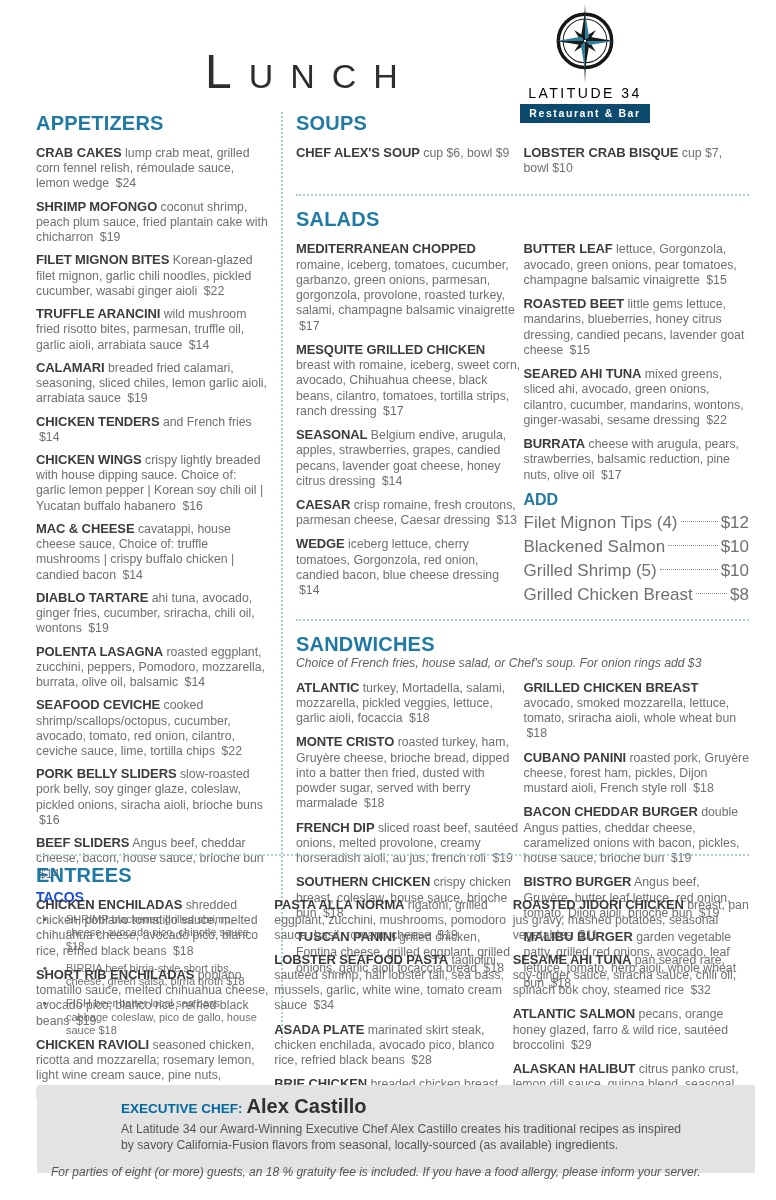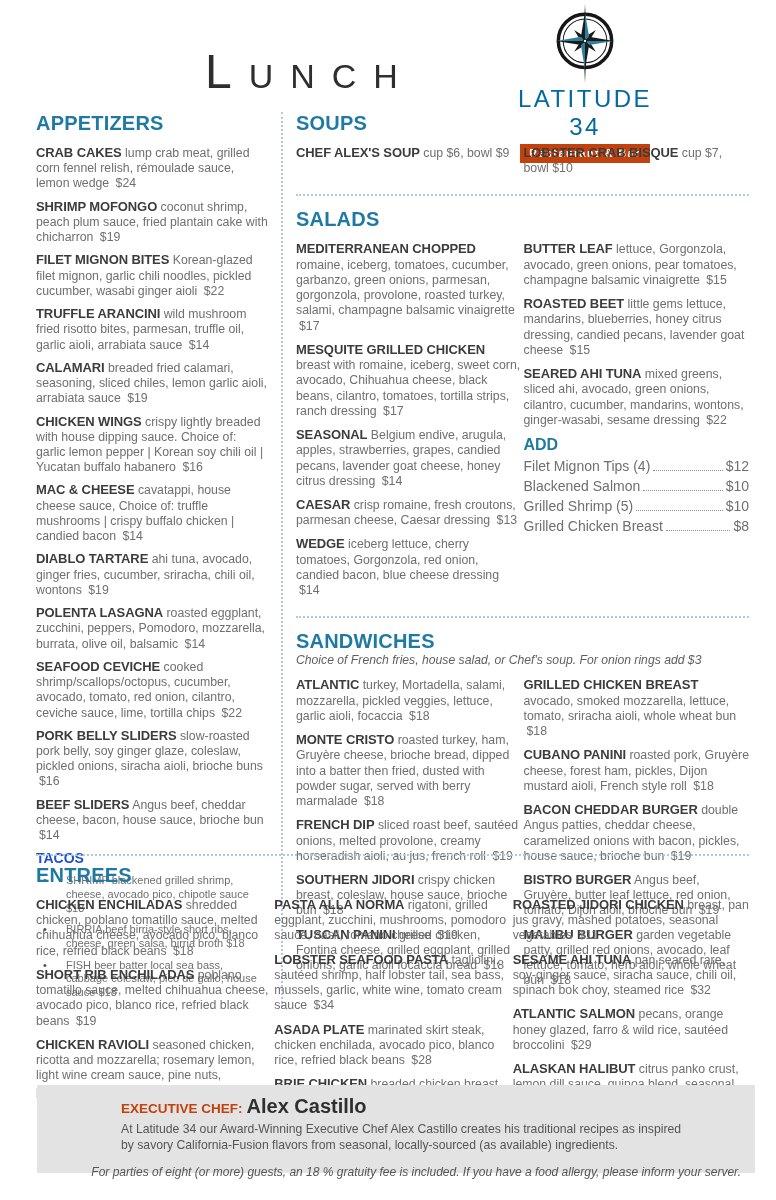--- a/index.html
+++ b/index.html
@@ -9,23 +9,23 @@
   }
   
   .lunch-title{
     position:absolute;left:205px;top:44px;margin:0;
     font-variant:small-caps;font-weight:300;font-size:48px;letter-spacing:17px;
     color:#2e2e2e;
     text-align:right;
   }
   .logo{position:absolute;left:516px;top:4px;width:138px;text-align:center;}
   .logo svg{display:block;margin:0 auto;}
-  .logo-name{font-size:24px;letter-spacing:2.5px;color:#0369a1;font-weight:400;margin-top:1px;}
+  .logo-name{font-size:14px;letter-spacing:2.5px;color:#000000;font-weight:400;margin-top:1px;}
   .logo-banner{
-    display:inline-block;background:#c2410c;color:#ffffff;font-size:10.5px;font-weight:bold;
+    display:inline-block;background:#0c4a6e;color:#ffffff;font-size:10.5px;font-weight:bold;
     letter-spacing:1.6px;padding:3px 9px 4px;margin-top:3px;
   }
   
   .top-row{position:absolute;left:36px;top:112px;width:713px;display:flex;}
   .col-apps{width:247px;padding-right:13px;border-right:2px dotted #aecbdb;box-sizing:border-box;}
   .col-main{flex:1;padding-left:13px;min-width:0;}
   .two-col{display:flex;gap:2px;}
   .two-col > div{flex:1;min-width:0;}
   .dotted-hr{border:none;border-top:2px dotted #aecbdb;margin:10px 0 12px;}
   .full-hr{position:absolute;left:36px;top:854px;width:713px;border:none;border-top:2px dotted #aecbdb;margin:0;}
@@ -37,34 +37,34 @@
   .item .nm{font-weight:bold;color:#3c3c3c;font-size:13px;letter-spacing:-0.1px;}
   .item .pr{margin-left:3px;white-space:nowrap;}
   .sub-note{font-style:italic;font-size:12.2px;color:#5f5f5f;margin:-4px 0 10px;}
   
   .tacos-title{font-weight:bold;color:#1d4ed8;font-size:14px;margin:4px 0 8px;}
   ul.tacos{list-style:none;margin:0;padding:0;}
   ul.tacos li{position:relative;padding-left:30px;margin-bottom:8px;font-size:11px;line-height:1.24;}
   ul.tacos li::before{content:"•";position:absolute;left:7px;top:0;color:#4a4a4a;}
   
   .add-title{font-size:16px;font-weight:bold;color:#1f7aa3;margin:4px 0 4px;}
-  .add-row{display:flex;align-items:flex-end;font-size:14px;margin-bottom:4px;}
+  .add-row{display:flex;align-items:center;font-size:17px;margin-bottom:4px;}
   .add-label{white-space:nowrap;}
   .add-dots{flex:1;border-bottom:1.6px dotted #8f8f8f;margin:0 3px 3px;}
   .add-price{white-space:nowrap;}
   
   .footer{
     position:absolute;left:37px;top:1085px;width:718px;height:88px;background:#e3e3e3;
     box-sizing:border-box;padding:10px 14px 8px;
   }
   .chef-block{margin-left:70px;}
-  .chef-label{color:#c2410c;font-weight:bold;font-size:13.5px;}
+  .chef-label{color:#0369a1;font-weight:bold;font-size:13.5px;}
   .chef-name{color:#2f2f2f;font-weight:bold;font-size:20px;margin-left:4px;}
   .chef-body{font-size:12.2px;color:#555;line-height:1.35;max-width:570px;margin-top:3px;}
-  .footer-note{font-style:italic;font-size:12px;color:#555;text-align:right;margin-top:11px;}
+  .footer-note{font-style:italic;font-size:12px;color:#555;text-align:left;margin-top:11px;}
 </style>
 </head>
 <body>
 
 <h1 class="lunch-title">Lunch</h1>
 
 <div class="logo">
   <svg width="104" height="80" viewBox="0 0 100 78">
     <polygon points="50,0 51.8,36 50,77 48.2,36" fill="#1b1b1b"></polygon>
     <circle cx="50" cy="36" r="26" fill="none" stroke="#161616" stroke-width="3.4"></circle>
@@ -86,20 +86,21 @@
 
 <div class="top-row">
 
   <div class="col-apps">
     <h2 class="sec-title">APPETIZERS</h2>
     <p class="item"><span class="nm">CRAB CAKES</span> <span class="ds">lump crab meat, grilled corn fennel relish, rémoulade sauce, lemon wedge</span> <span class="pr">$24</span></p>
     <p class="item"><span class="nm">SHRIMP MOFONGO</span> <span class="ds">coconut shrimp, peach plum sauce, fried plantain cake with chicharron</span> <span class="pr">$19</span></p>
     <p class="item"><span class="nm">FILET MIGNON BITES</span> <span class="ds">Korean-glazed filet mignon, garlic chili noodles, pickled cucumber, wasabi ginger aioli</span> <span class="pr">$22</span></p>
     <p class="item"><span class="nm">TRUFFLE ARANCINI</span> <span class="ds">wild mushroom fried risotto bites, parmesan, truffle oil, garlic aioli, arrabiata sauce</span> <span class="pr">$14</span></p>
     <p class="item"><span class="nm">CALAMARI</span> <span class="ds">breaded fried calamari, seasoning, sliced chiles, lemon garlic aioli, arrabiata sauce</span> <span class="pr">$19</span></p>
+    <p class="item"><span class="nm">CHICKEN TENDERS</span> <span class="ds">and French fries</span> <span class="pr">$14</span></p>
     <p class="item"><span class="nm">CHICKEN WINGS</span> <span class="ds">crispy lightly breaded with house dipping sauce. Choice of: garlic lemon pepper | Korean soy chili oil | Yucatan buffalo habanero</span> <span class="pr">$16</span></p>
     <p class="item"><span class="nm">MAC &amp; CHEESE</span> <span class="ds">cavatappi, house cheese sauce, Choice of: truffle mushrooms | crispy buffalo chicken | candied bacon</span> <span class="pr">$14</span></p>
     <p class="item"><span class="nm">DIABLO TARTARE</span> <span class="ds">ahi tuna, avocado, ginger fries, cucumber, sriracha, chili oil, wontons</span> <span class="pr">$19</span></p>
     <p class="item"><span class="nm">POLENTA LASAGNA</span> <span class="ds">roasted eggplant, zucchini, peppers, Pomodoro, mozzarella, burrata, olive oil, balsamic</span> <span class="pr">$14</span></p>
     <p class="item"><span class="nm">SEAFOOD CEVICHE</span> <span class="ds">cooked shrimp/scallops/octopus, cucumber, avocado, tomato, red onion, cilantro, ceviche sauce, lime, tortilla chips</span> <span class="pr">$22</span></p>
     <p class="item"><span class="nm">PORK BELLY SLIDERS</span> <span class="ds">slow-roasted pork belly, soy ginger glaze, coleslaw, pickled onions, siracha aioli, brioche buns</span> <span class="pr">$16</span></p>
     <p class="item"><span class="nm">BEEF SLIDERS</span> <span class="ds">Angus beef, cheddar cheese, bacon, house sauce, brioche bun</span> <span class="pr">$14</span></p>
     <div class="tacos-title">TACOS</div>
     <ul class="tacos">
       <li><span class="nm">SHRIMP</span> <span class="ds">blackened grilled shrimp, cheese, avocado pico, chipotle sauce</span> <span class="pr">$18</span></li>
@@ -126,20 +127,21 @@
         <p class="item"><span class="nm">MEDITERRANEAN CHOPPED</span> <span class="ds">romaine, iceberg, tomatoes, cucumber, garbanzo, green onions, parmesan, gorgonzola, provolone, roasted turkey, salami, champagne balsamic vinaigrette</span> <span class="pr">$17</span></p>
         <p class="item"><span class="nm">MESQUITE GRILLED CHICKEN</span> <span class="ds">breast with romaine, iceberg, sweet corn, avocado, Chihuahua cheese, black beans, cilantro, tomatoes, tortilla strips, ranch dressing</span> <span class="pr">$17</span></p>
         <p class="item"><span class="nm">SEASONAL</span> <span class="ds">Belgium endive, arugula, apples, strawberries, grapes, candied pecans, lavender goat cheese, honey citrus dressing</span> <span class="pr">$14</span></p>
         <p class="item"><span class="nm">CAESAR</span> <span class="ds">crisp romaine, fresh croutons, parmesan cheese, Caesar dressing</span> <span class="pr">$13</span></p>
         <p class="item"><span class="nm">WEDGE</span> <span class="ds">iceberg lettuce, cherry tomatoes, Gorgonzola, red onion, candied bacon, blue cheese dressing</span> <span class="pr">$14</span></p>
       </div>
       <div>
         <p class="item"><span class="nm">BUTTER LEAF</span> <span class="ds">lettuce, Gorgonzola, avocado, green onions, pear tomatoes, champagne balsamic vinaigrette</span> <span class="pr">$15</span></p>
         <p class="item"><span class="nm">ROASTED BEET</span> <span class="ds">little gems lettuce, mandarins, blueberries, honey citrus dressing, candied pecans, lavender goat cheese</span> <span class="pr">$15</span></p>
         <p class="item"><span class="nm">SEARED AHI TUNA</span> <span class="ds">mixed greens,  sliced ahi, avocado, green onions, cilantro, cucumber, mandarins, wontons, ginger-wasabi, sesame dressing</span> <span class="pr">$22</span></p>
+        <p class="item"><span class="nm">BURRATA</span> <span class="ds">cheese with arugula, pears, strawberries, balsamic reduction, pine nuts, olive oil</span> <span class="pr">$17</span></p>
         <div class="add-title">ADD</div>
         <div class="add-row">
             <span class="add-label">Filet Mignon Tips (4)</span>
             <span class="add-dots"></span>
             <span class="add-price">$12</span>
           </div>
         <div class="add-row">
             <span class="add-label">Blackened Salmon</span>
             <span class="add-dots"></span>
             <span class="add-price">$10</span>
@@ -158,21 +160,21 @@
     </div>
     <hr class="dotted-hr">
 
     <h2 class="sec-title" style="margin-bottom:4px;">SANDWICHES</h2>
     <div class="sub-note">Choice of French fries, house salad, or Chef's soup. For onion rings add $3</div>
     <div class="two-col">
       <div>
         <p class="item"><span class="nm">ATLANTIC</span> <span class="ds">turkey, Mortadella, salami, mozzarella, pickled veggies, lettuce, garlic aioli, focaccia</span> <span class="pr">$18</span></p>
         <p class="item"><span class="nm">MONTE CRISTO</span> <span class="ds">roasted turkey, ham, Gruyère cheese, brioche bread, dipped into a batter then fried, dusted with powder sugar, served with berry marmalade</span> <span class="pr">$18</span></p>
         <p class="item"><span class="nm">FRENCH DIP</span> <span class="ds">sliced roast beef, sautéed onions, melted provolone, creamy horseradish aioli, au jus, french roll</span> <span class="pr">$19</span></p>
-        <p class="item"><span class="nm">SOUTHERN JIDORI</span> <span class="ds">crispy chicken breast, coleslaw, house sauce, brioche bun</span> <span class="pr">$18</span></p>
+        <p class="item"><span class="nm">SOUTHERN CHICKEN</span> <span class="ds">crispy chicken breast, coleslaw, house sauce, brioche bun</span> <span class="pr">$18</span></p>
         <p class="item"><span class="nm">TUSCAN PANINI</span> <span class="ds">grilled chicken, Fontina cheese, grilled eggplant, grilled onions, garlic aioli focaccia bread</span> <span class="pr">$18</span></p>
       </div>
       <div>
         <p class="item"><span class="nm">GRILLED CHICKEN BREAST</span> <span class="ds">avocado, smoked mozzarella, lettuce, tomato, sriracha aioli, whole wheat bun</span> <span class="pr">$18</span></p>
         <p class="item"><span class="nm">CUBANO PANINI</span> <span class="ds">roasted pork, Gruyère cheese, forest ham, pickles, Dijon mustard aioli, French style roll</span> <span class="pr">$18</span></p>
         <p class="item"><span class="nm">BACON CHEDDAR BURGER</span> <span class="ds">double Angus patties, cheddar cheese, caramelized onions with bacon, pickles, house sauce, brioche bun</span> <span class="pr">$19</span></p>
         <p class="item"><span class="nm">BISTRO BURGER</span> <span class="ds">Angus beef, Gruyère, butter leaf lettuce, red onion, tomato, Dijon aioli, brioche bun</span> <span class="pr">$19</span></p>
         <p class="item"><span class="nm">MALIBU BURGER</span> <span class="ds">garden vegetable patty, grilled red onions, avocado, leaf lettuce, tomato, herb aioli, whole wheat bun</span> <span class="pr">$18</span></p>
       </div>
     </div>

